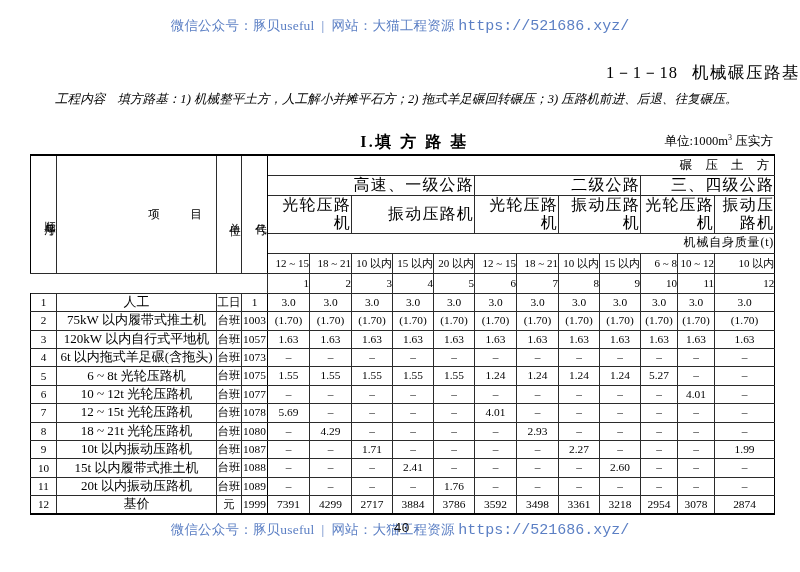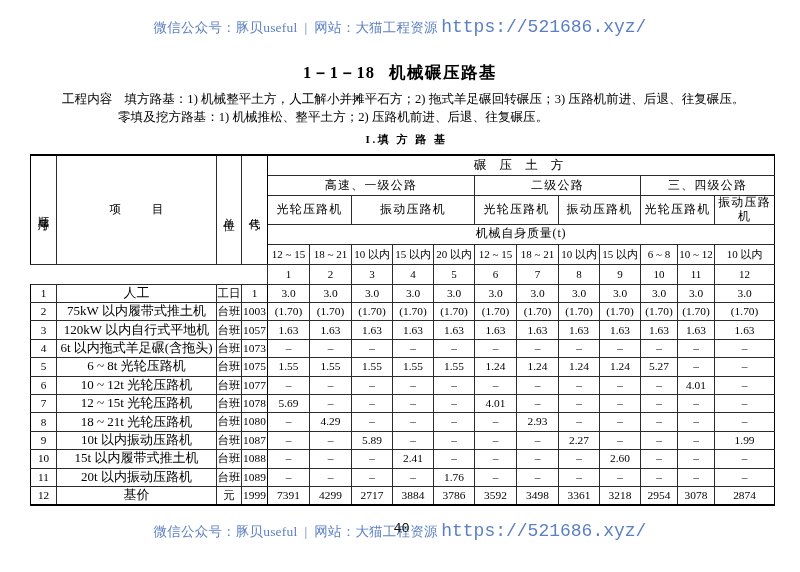--- a/index.html
+++ b/index.html
@@ -27,21 +27,21 @@
     white-space: nowrap;
     letter-spacing: 0.2px;
   }
   .watermark .sep {
     color: #5b7fc4;
     padding: 0 7px;
     font-weight: 300;
   }
   .watermark .url {
     font-family: "Liberation Mono", "DejaVu Sans Mono", monospace;
-    font-size: 18px;
+    font-size: 15px;
     letter-spacing: 0px;
   }
   #wm-top { top: 17px; }
   #wm-bottom { top: 521px; }
 
   .page-number {
     position: absolute;
     top: 521px;
     left: 0;
     width: 800px;
@@ -53,56 +53,57 @@
     padding-left: 3px;
     box-sizing: border-box;
   }
 
   
   .doc-title {
     position: absolute;
     top: 62px;
     left: 0;
     width: 800px;
-    text-align: center;
+    text-align: right;
     font-size: 16.5px;
-    font-weight: bold;
+    font-weight: normal;
     letter-spacing: 0.5px;
   }
   .doc-title .code { letter-spacing: 1px; }
   .doc-title .name { margin-left: 14px; letter-spacing: 1.5px; }
 
   .content-block {
     position: absolute;
     top: 90px;
-    left: 62px;
+    left: 55px;
     width: 712px;
     font-size: 12.6px;
     line-height: 18px;
+    font-style: italic;
   }
   .content-block .row1 { white-space: nowrap; }
   .content-block .label { margin-right: 12px; }
   .content-block .row2 {
     white-space: nowrap;
     padding-left: 56px;
   }
 
   .subtitle-row {
     position: absolute;
     top: 132px;
     left: 30px;
     width: 745px;
     height: 20px;
   }
   .subtitle-main {
     position: absolute;
-    left: 4px;
+    left: 12px;
     width: 745px;
     text-align: center;
-    font-size: 11px;
+    font-size: 16px;
     font-weight: bold;
     letter-spacing: 2.5px;
   }
   .subtitle-unit {
     position: absolute;
     right: 2px;
     top: 1px;
     font-size: 12.6px;
     white-space: nowrap;
   }
@@ -120,21 +121,21 @@
   }
   table.main td, table.main th {
     border: 1px solid #2b2b2b;
     text-align: center;
     vertical-align: middle;
     padding: 0;
     font-weight: normal;
     line-height: 1.15;
     overflow: hidden;
   }
-  table.main tr.hdr td { height: 19px; }
+  table.main tr.hdr td { height: 19px; text-align: right; }
   table.main tr.data td { height: 17.4px; }
 
   
   table.main {
     border-top: 2px solid #000;
     border-bottom: 2px solid #000;
   }
   .t-edge-l { border-left: 1.6px solid #000 !important; }
   .t-edge-r { border-right: 1.6px solid #000 !important; }
   .thick-right { border-right: 1.6px solid #000 !important; }
@@ -151,46 +152,46 @@
   .no-border-bottom { border-bottom: none !important; }
 
   td.itemname {
     text-align: left;
     padding-left: 6px;
     font-size: 13px;
     white-space: nowrap;
   }
   td.num { font-size: 11.4px; }
   td.seq { font-size: 11.2px; }
-  .group-title { letter-spacing: 1.2px; font-size: 12px; }
+  .group-title { letter-spacing: 1.2px; font-size: 16px; }
   .band-title { letter-spacing: 5px; font-size: 12.5px; }
   .mass-title { letter-spacing: 0.8px; font-size: 12px; }
   .mass-range { font-size: 11px; }
   .colnum { font-size: 11px; }
 </style>
 </head>
 <body>
 
 <div class="watermark" id="wm-top">
   <span>微信公众号：</span><span>豚贝useful</span><span class="sep">|</span><span>网站：</span><span>大猫工程资源</span> <span class="url">https://521686.xyz/</span>
 </div>
 
 <div class="doc-title">
   <span class="code">1－1－18</span><span class="name">机械碾压路基</span>
 </div>
 
 <div class="content-block">
   <div class="row1">
     <span class="label">工程内容</span><span>填方路基：1) 机械整平土方，人工解小并摊平石方；2) 拖式羊足碾回转碾压；3) 压路机前进、后退、往复碾压。</span>
   </div>
-  <div class="row2">零填及挖方路基：1) 机械推松、整平土方；2) 压路机前进、后退、往复碾压。</div>
 </div>
 
 <div class="subtitle-row">
   <div class="subtitle-main">I.填 方 路 基</div>
+  <div class="subtitle-unit"><span>单位:1000m</span><sup>3</sup><span> 压实方</span></div>
 </div>
 
 <table class="main">
   <colgroup>
     <col style="width:26px">
     <col style="width:160px">
     <col style="width:25px">
     <col style="width:26px">
     <col style="width:42px">
       <col style="width:42px">
@@ -413,21 +414,21 @@
         <td class="num">–</td>
         <td class="num t-edge-r">–</td>
       </tr>
       <tr class="data">
         <td class="seq t-edge-l">9</td>
         <td class="itemname">10t 以内振动压路机</td>
         <td class="num">台班</td>
         <td class="num thick-right">1087</td>
         <td class="num">–</td>
         <td class="num">–</td>
-        <td class="num">5.89</td>
+        <td class="num">1.71</td>
         <td class="num">–</td>
         <td class="num">–</td>
         <td class="num">–</td>
         <td class="num">–</td>
         <td class="num">2.27</td>
         <td class="num">–</td>
         <td class="num">–</td>
         <td class="num">–</td>
         <td class="num t-edge-r">1.99</td>
       </tr>

